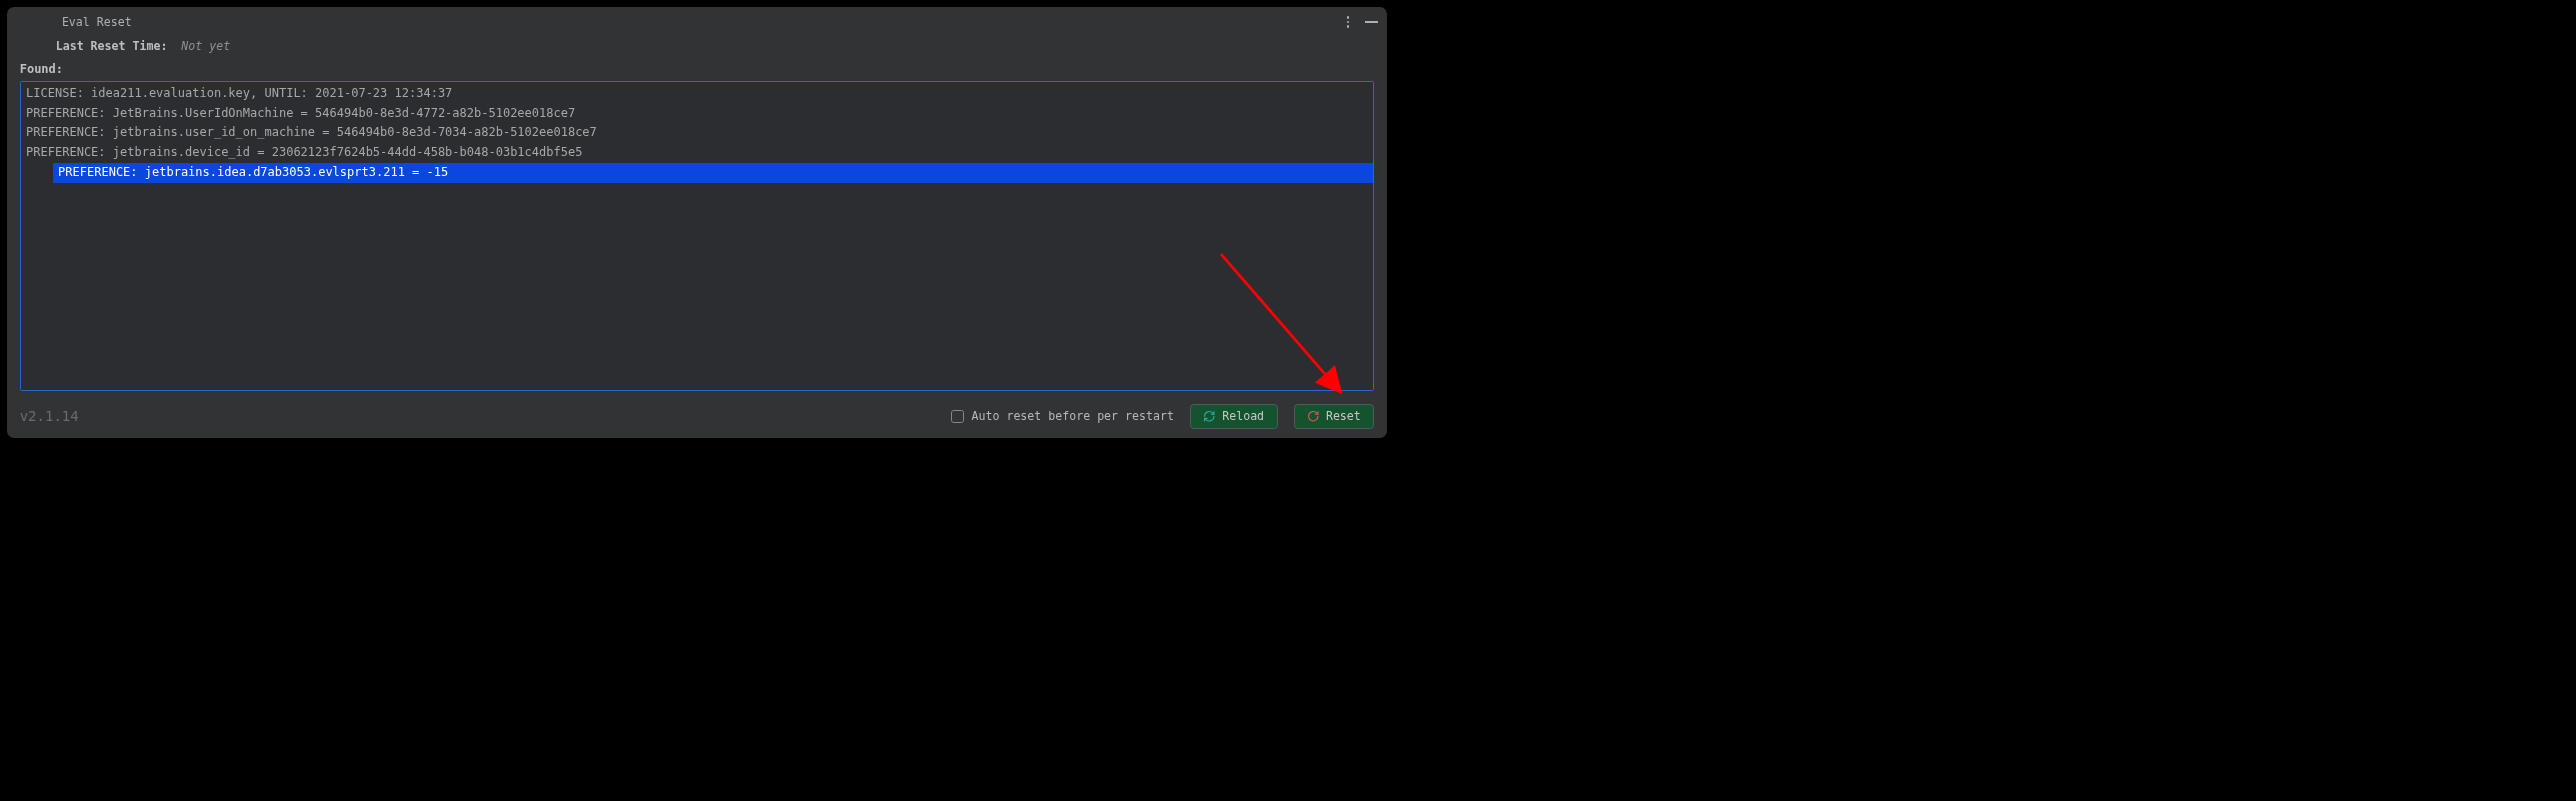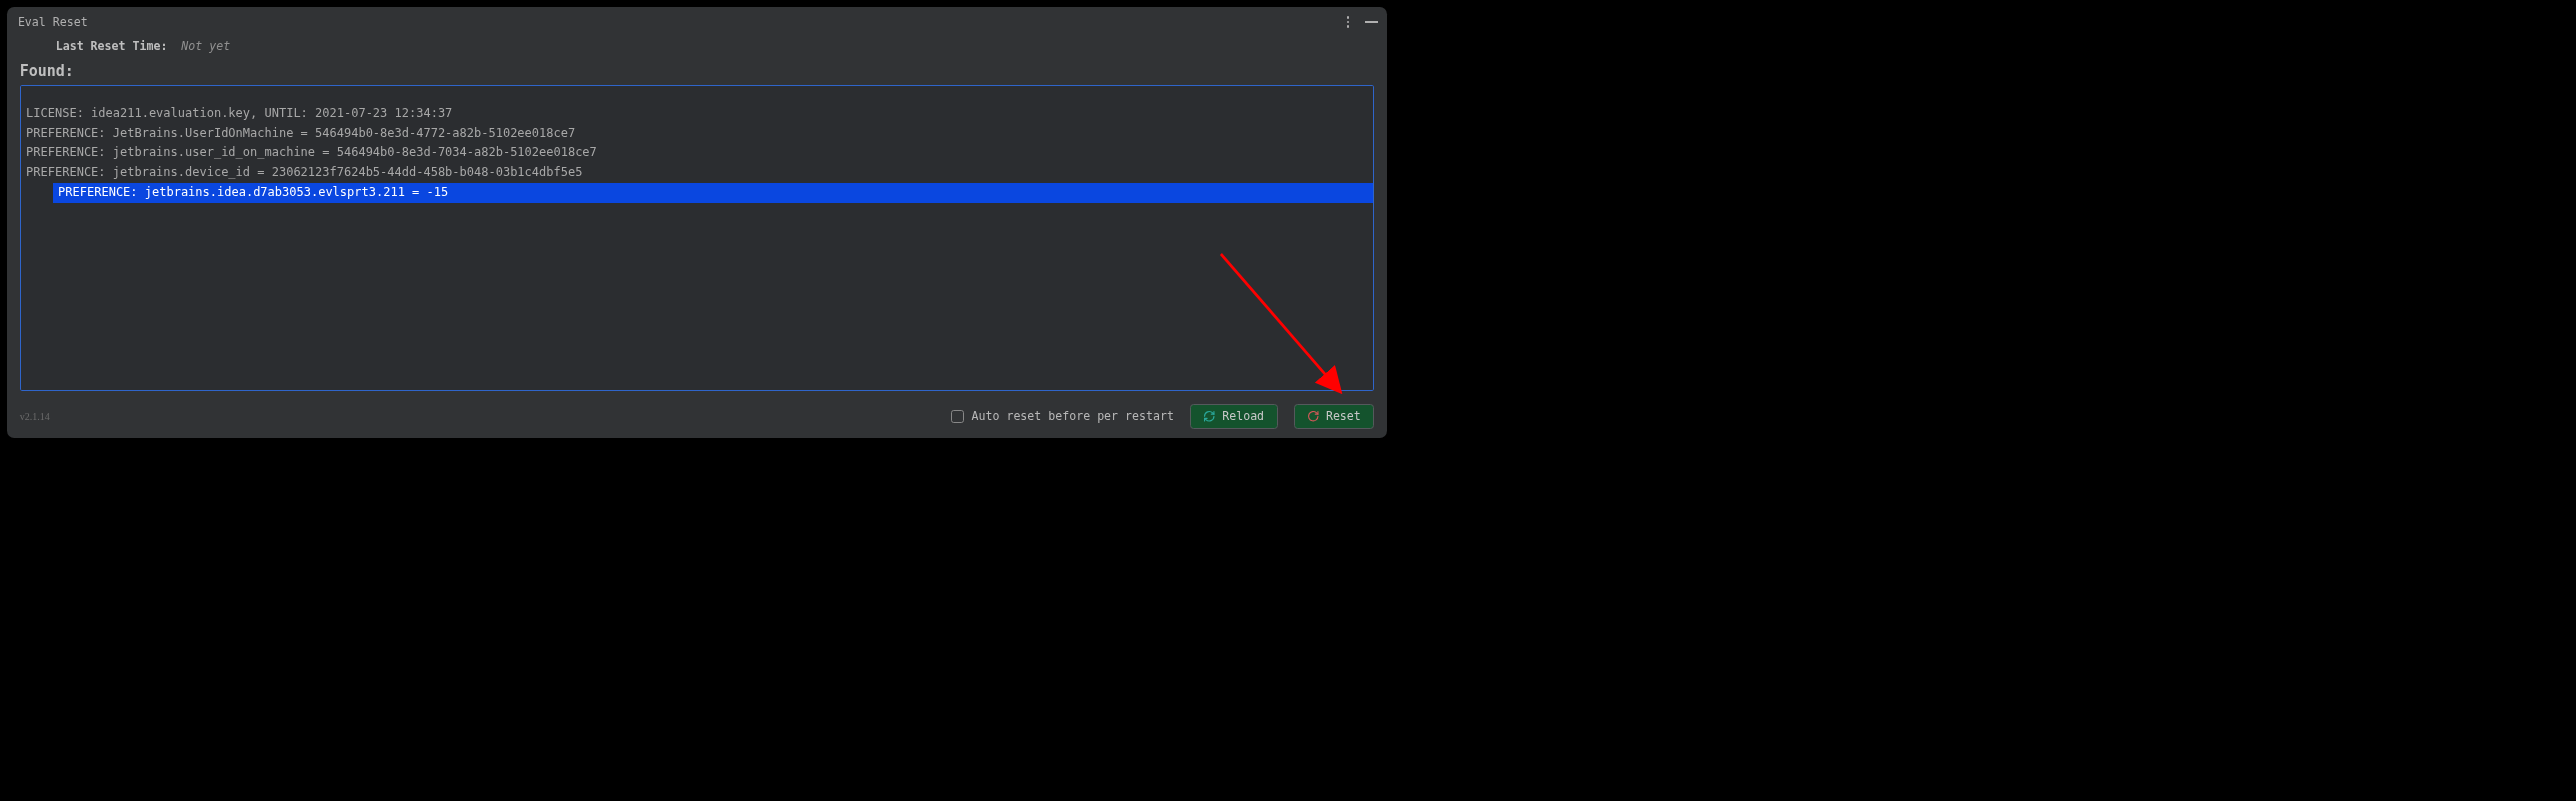--- a/index.html
+++ b/index.html
@@ -29,20 +29,21 @@
   .title-bar {
     display: flex;
     align-items: center;
     justify-content: space-between;
     padding: 5.4px 9px 3.6px 10.7px;
     color: #b0b0b0;
     font-size: 11.6px;
   }
   .title-bar .title {
     font-family: "Menlo", monospace;
+    margin-left: 44px;
   }
   .title-bar .controls {
     display: flex;
     align-items: center;
     gap: 12.5px;
   }
   .kebab {
     display: flex;
     flex-direction: column;
     gap: 1.8px;
@@ -72,54 +73,53 @@
     margin-left: 36px;
   }
   .info-line .value {
     color: #909090;
     font-style: italic;
   }
   .found-label {
     padding: 5.4px 12.5px 5.4px 12.5px;
     color: #bfbfbf;
     font-weight: 600;
-    font-size: 15px;
+    font-size: 12px;
   }
   .text-area {
     margin: 0 12.5px;
     flex: 1;
     background: #2b2d30;
     border: 0.9px solid #2f65ca;
     border-radius: 1.8px;
     font-family: "Menlo", monospace;
     font-size: 12px;
     line-height: 19.7px;
     color: #a8a8a8;
     overflow: hidden;
-    padding: 18px 0;
+    padding: 2px 0;
   }
   .text-area .line {
     padding: 0 5.4px;
     white-space: pre;
   }
   .text-area .line.selected {
     background: #0a47e0;
     color: #ffffff;
     margin-left: 32px;
   }
   .footer {
     display: flex;
     align-items: center;
     justify-content: space-between;
     padding: 12.5px 12.5px 9px 12.5px;
   }
   .version {
     color: #6b6b6b;
-    font-size: 10px;
-    font-family: Liberation Serif, serif;
+    font-size: 14px;
   }
   .footer-right {
     display: flex;
     align-items: center;
     gap: 16px;
   }
   .checkbox-wrap {
     display: flex;
     align-items: center;
     gap: 7.2px;

